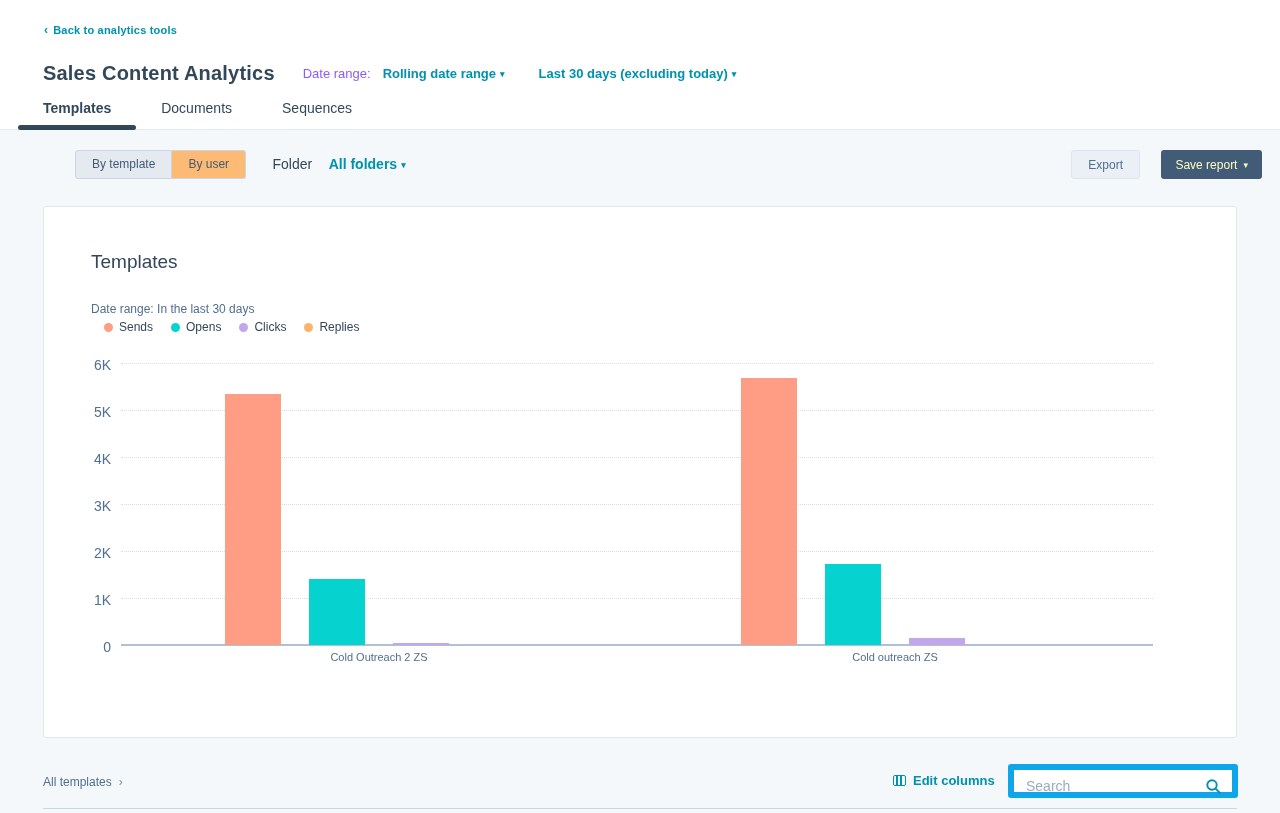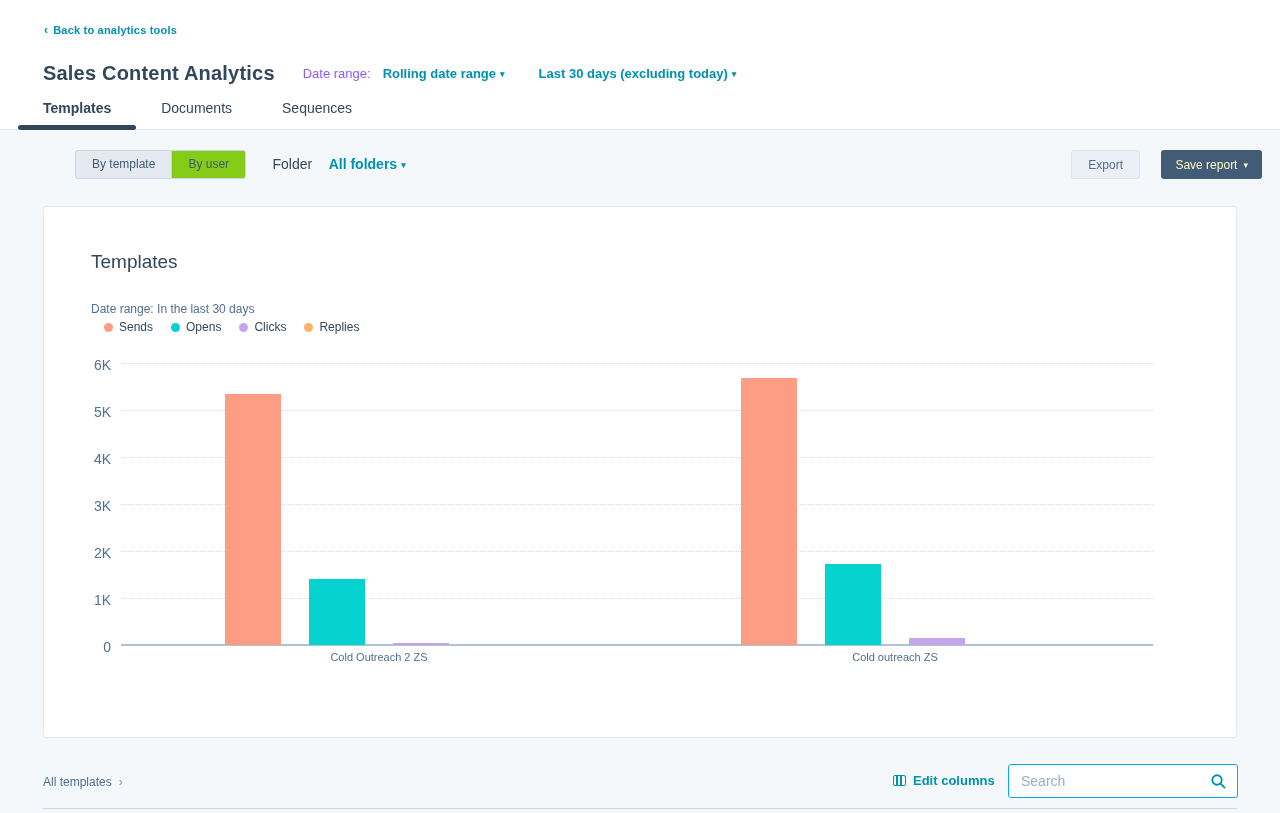--- a/index.html
+++ b/index.html
@@ -16,21 +16,21 @@
   .dropdown-link .caret { font-size:9px; margin-left:4px; vertical-align:1px; }
   .dr-value { margin-left:34px; }
 
   .tabs { position:absolute; left:18px; top:96px; display:flex; }
   .tab { padding:0 25px; height:34px; line-height:24px; font-size:14px; color:#33475b; font-weight:500; cursor:pointer; position:relative; }
   .tab.active { font-weight:bold; }
   .tab.active::after { content:""; position:absolute; left:0; right:0; bottom:0; height:5px; background:#33475b; border-radius:3px; }
 
   .controls { position:absolute; left:43px; top:150px; width:1194px; height:30px;margin-left:32px; }
   .toggle-group { display:inline-flex; vertical-align:top; }
-  .toggle-btn { height:29px; padding:0 16px; font-size:12px; color:#425b76; background:#84cc16; border:1px solid #cbd6e2; line-height:27px; cursor:pointer; }
+  .toggle-btn { height:29px; padding:0 16px; font-size:12px; color:#425b76; background:#fdba74; border:1px solid #cbd6e2; line-height:27px; cursor:pointer; }
   .toggle-btn.first { border-radius:3px 0 0 3px; }
   .toggle-btn.last { border-radius:0 3px 3px 0; border-left:none; }
   .toggle-btn.active { background:#e5eaf0; }
   .folder-label { display:inline-block; margin-left:22px; font-size:14px; color:#33475b; line-height:29px; }
   .folder-dd { display:inline-block; margin-left:12px; font-size:14px; font-weight:bold; color:#0091ae; line-height:29px; cursor:pointer; }
   .folder-dd .caret { font-size:9px; margin-left:4px; vertical-align:1px; }
   .btn-export { position:absolute; right:129px; top:0; height:29px; padding:0 16px; font-size:12px; color:#506e91; background:#eaf0f6; border:1px solid #dfe5ec; border-radius:3px; cursor:pointer; font-family:inherit; }
   .btn-save { position:absolute; right:7px; top:0; height:29px; padding:0 14px; font-size:12px; font-weight:500; color:#fef9c3; background:#425b76; border:none; border-radius:3px; cursor:pointer; font-family:inherit; }
   .btn-save .caret { font-size:9px; margin-left:6px; vertical-align:1px; }
 
@@ -49,21 +49,21 @@
   .bar { position:absolute; bottom:0; width:56px; }
   .xtick { position:absolute; top:288px; width:220px; text-align:center; font-size:11px; color:#516f90; }
   .xaxis-title { position:absolute; left:0; width:100%; top:306px; text-align:center; font-size:11px; font-weight:bold; color:#33475b; }
 
   .footer { position:absolute; left:0; top:760px; width:1164px; height:53px; }
   .breadcrumb { position:absolute; left:43px; top:15px; font-size:12px; color:#506e91; cursor:pointer; }
   .breadcrumb .chev { margin-left:7px; color:#7c98b6; }
   .edit-columns { position:absolute; left:893px; top:13px; font-size:13px; font-weight:bold; color:#0091ae; cursor:pointer; display:flex; align-items:center; }
   .cols-icon { display:inline-block; width:13px; height:11px; border:1.5px solid #0091ae; border-radius:2px; margin-right:7px;
                background:linear-gradient(to right, transparent 0 2.5px, #0091ae 2.5px 4px, transparent 4px 6.5px, #0091ae 6.5px 8px, transparent 8px); }
-  .search-box { position:absolute; left:1008px; top:4px; width:230px; height:34px; background:#ffffff; border:1px solid #0ea5e9; border-radius:3px; }
+  .search-box { position:absolute; left:1008px; top:4px; width:230px; height:34px; background:#ffffff; border:6px solid #0ea5e9; border-radius:3px; }
   .search-box input { position:absolute; left:12px; top:0; width:180px; height:32px; border:none; outline:none; font-size:14px; color:#33475b; font-family:inherit; background:transparent; }
   .search-box input::placeholder { color:#99acc2; }
   .search-icon { position:absolute; right:10px; top:8px; cursor:pointer; }
   .bottom-rule { position:absolute; left:43px; top:48px; width:1194px; border-top:1px solid #cbd6e2; }
 </style>
 </head>
 <body>
 
 <div class="header">
   <div class="back-link">

